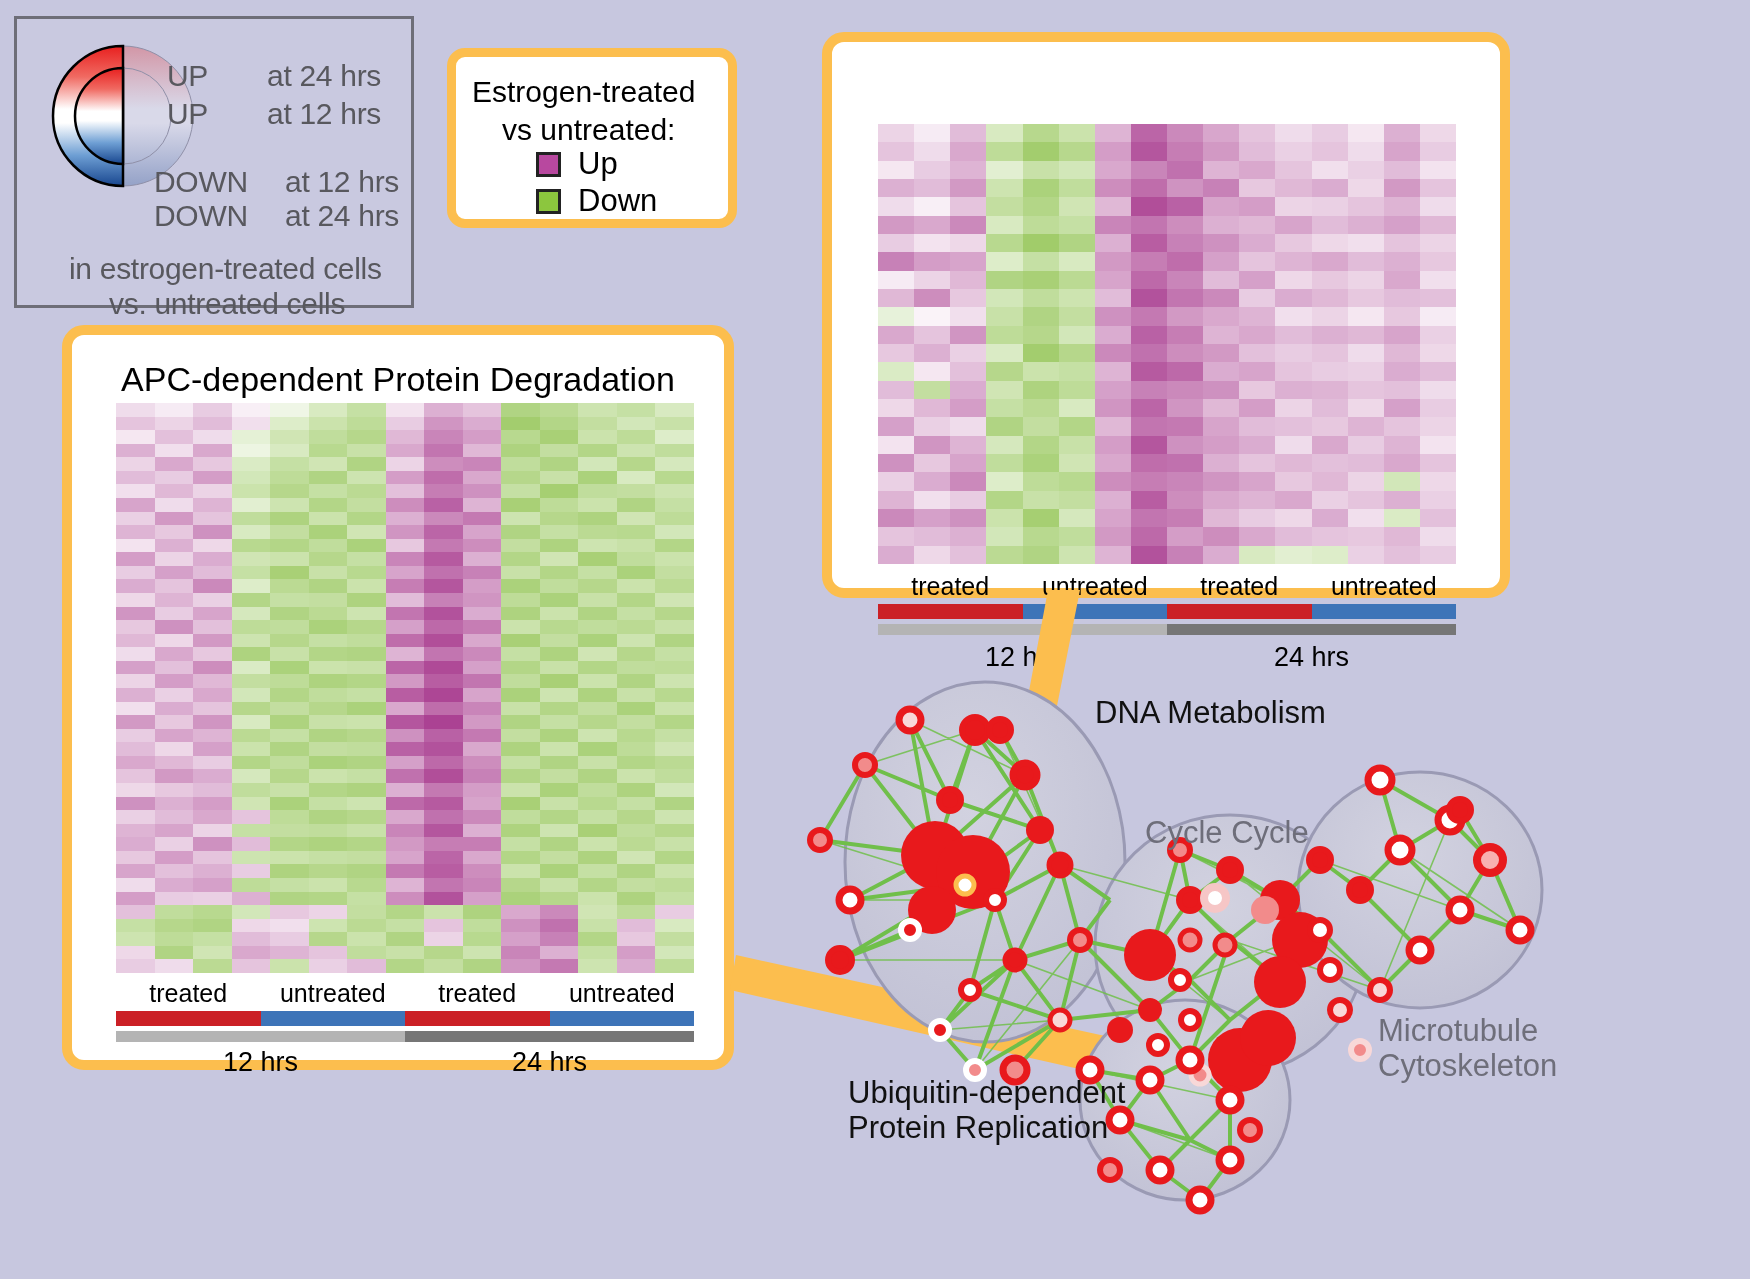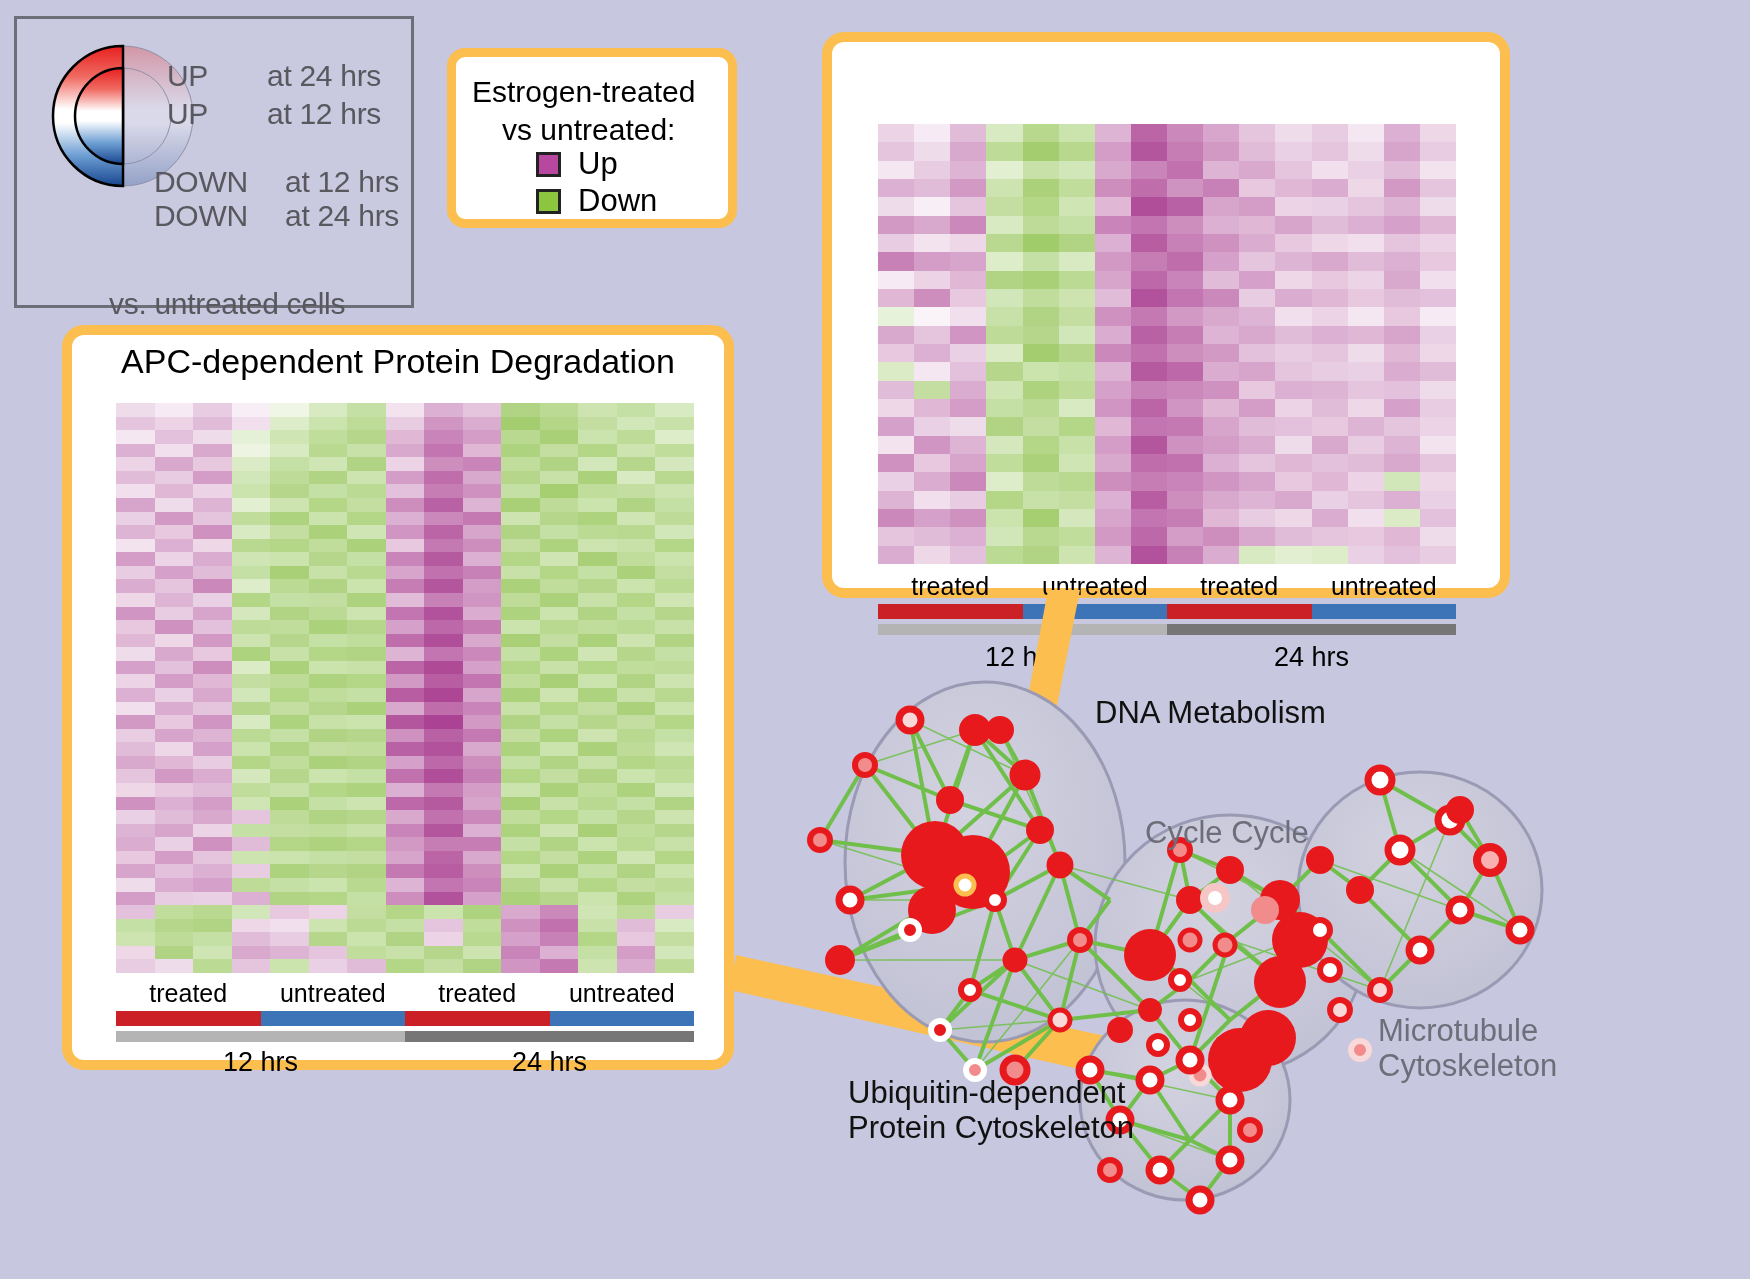--- a/index.html
+++ b/index.html
@@ -45,21 +45,21 @@
   #sw-down{left:80px;top:132px;}
   #lb-up{position:absolute;left:122px;top:89px;font-size:31px;color:#000;}
   #lb-down{position:absolute;left:122px;top:126px;font-size:31px;color:#000;}
 
   
   .hm-card{background:#fff;border:10px solid #fcbe4e;border-radius:22px;box-sizing:border-box;}
   #card-rf{left:822px;top:32px;width:688px;height:566px;}
   #card-apc{left:62px;top:325px;width:672px;height:745px;}
   .hm-title{position:absolute;width:100%;text-align:center;font-size:34px;color:#000;}
   #title-rf{top:38px;}
-  #title-apc{top:7px;text-align:center;}
+  #title-apc{top:25px;text-align:center;}
 
   .hm-grid{position:absolute;display:grid;}
   .hm-grid div{width:100%;height:100%;}
 
   
   .ann-row{position:absolute;display:flex;}
   .ann-lbl{font-size:25px;color:#000;text-align:center;}
   .bar{height:15px;}
   .hrs-lbl{font-size:27px;color:#000;text-align:center;}
 
@@ -100,20 +100,21 @@
     <line x1="72" y1="5" x2="72" y2="145" stroke="#000" stroke-width="2"></line>
   </svg>
   <div class="abs key-text" id="key-up24">UP</div>
   <div class="abs key-text" id="key-up12">UP</div>
   <div class="abs key-text" id="key-dn12">DOWN</div>
   <div class="abs key-text" id="key-dn24">DOWN</div>
   <div class="abs key-text" id="key-at24">at 24 hrs</div>
   <div class="abs key-text" id="key-at12">at 12 hrs</div>
   <div class="abs key-text" id="key-at12b">at 12 hrs</div>
   <div class="abs key-text" id="key-at24b">at 24 hrs</div>
+  <div class="abs key-text" id="key-sub1">in estrogen-treated cells</div>
   <div class="abs key-text" id="key-sub2">vs. untreated cells</div>
 </div>
 
 <div class="abs" id="legend-card">
   <div class="l1">Estrogen-treated</div>
   <div class="l2">vs untreated:</div>
   <div class="sw" id="sw-up" style="background: rgb(184, 72, 159);"></div>
   <div class="sw" id="sw-down" style="background: rgb(140, 198, 62);"></div>
   <div id="lb-up">Up</div>
   <div id="lb-down">Down</div>
@@ -1289,13 +1290,13 @@
     <circle cx="490" cy="530" r="10" fill="#f28b8b" stroke="#e8191c" stroke-width="6"></circle>
     <circle cx="415" cy="525" r="24" fill="#70bf4a" opacity="0"></circle>
   </g>
 </svg>
 
 <div class="net-lbl" id="lbl-dna" style="color: rgb(17, 17, 17);">DNA Metabolism</div>
 <div class="net-lbl" id="lbl-cc" style="color: rgb(110, 110, 122);">Cycle Cycle</div>
 <div class="net-lbl" id="lbl-mt" style="color: rgb(110, 110, 122);">Microtubule
 Cytoskeleton</div>
 <div class="net-lbl" id="lbl-ubq" style="color: rgb(17, 17, 17);">Ubiquitin-dependent
-Protein Cytoskeleton</div>
+Protein Replication</div>
 
 </body></html>

